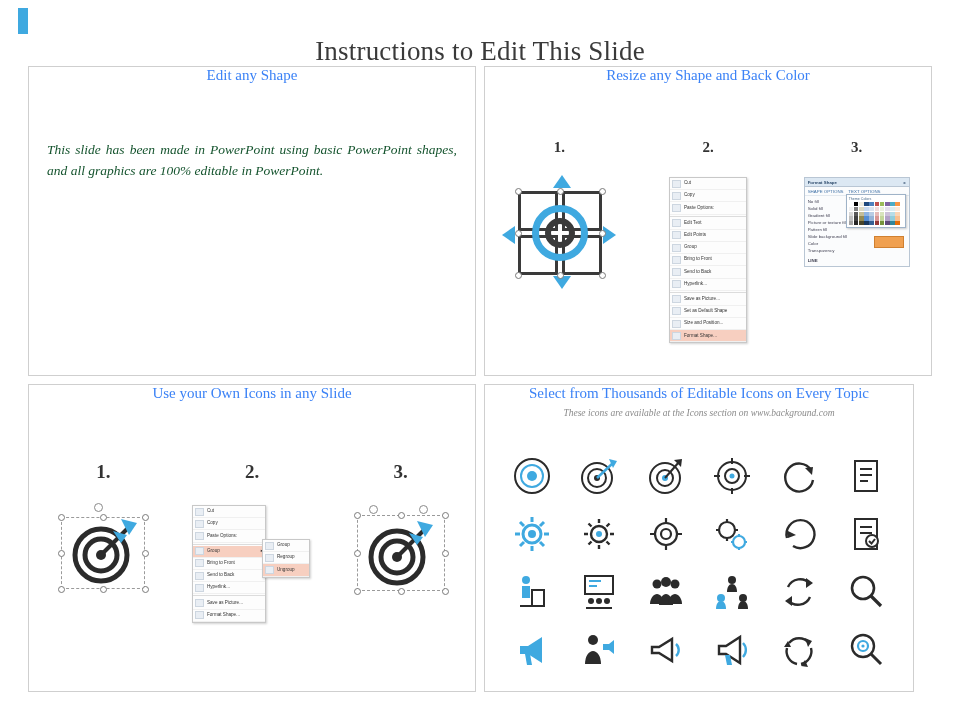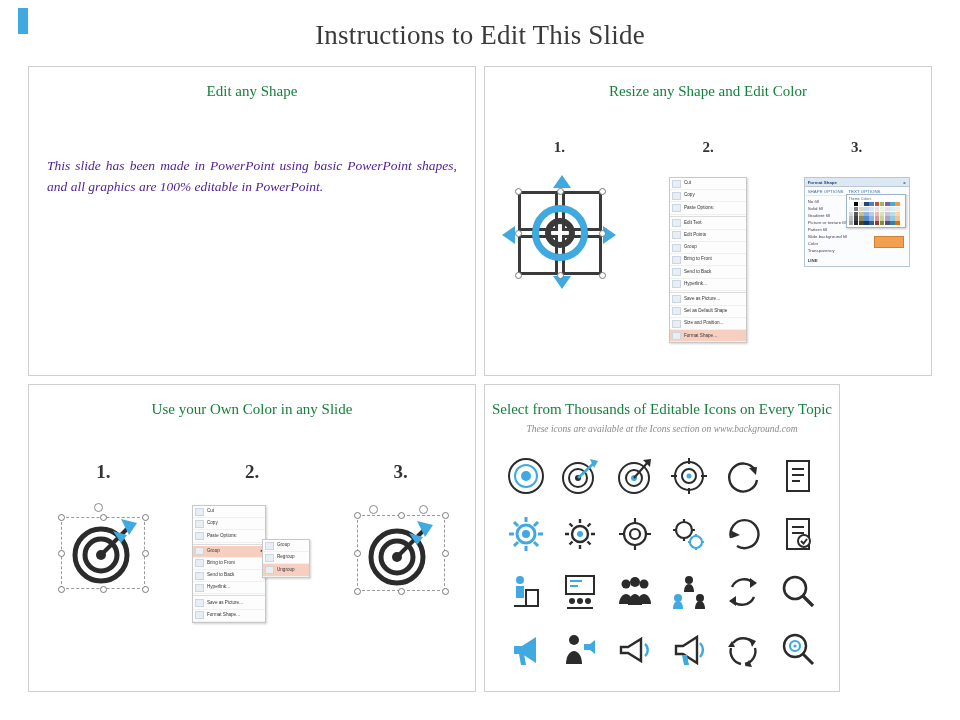--- a/index.html
+++ b/index.html
@@ -25,56 +25,56 @@
     position: absolute;
     left: 18px;
     top: 8px;
     width: 10px;
     height: 26px;
     background: #3fa9e0;
   }
   .slide-title {
     position: absolute;
     left: 0;
-    top: 20px;
+    top: 36px;
     width: 960px;
     text-align: center;
     font-size: 27px;
     color: #3a3a3a;
     font-family: "Liberation Serif", serif;
     letter-spacing: .2px;
   }
   .panel {
     position: absolute;
     border: 1px solid #cfcfcf;
     background: #fff;
     box-sizing: border-box;
   }
   #panel-tl { left: 28px;  top: 66px;  width: 448px; height: 310px; }
   #panel-tr { left: 484px; top: 66px;  width: 448px; height: 310px; }
   #panel-bl { left: 28px;  top: 384px; width: 448px; height: 308px; }
-  #panel-br { left: 484px; top: 384px; width: 356px; height: 308px; }
+  #panel-br { left: 484px; top: 384px; width: 430px; height: 308px; }
 
   .panel-title {
     text-align: center;
     font-size: 15px;
-    color: #15803d;
+    color: #3b82f6;
     font-family: "Liberation Serif", serif;
-    margin-top: 16px;
+    margin-top: 0;
   }
   .panel-subtitle {
     text-align: center;
     font-size: 9.5px;
     color: #8a8a8a;
     font-style: italic;
     margin-top: 6px;
     font-family: "Liberation Serif", serif;
   }
   .body-text {
-    color: #4c1d95;
+    color: #14532d;
     font-size: 13.5px;
     font-style: italic;
     font-family: "Liberation Serif", serif;
     line-height: 1.55;
     text-align: justify;
     margin: 0 18px;
   }
   #para-1 { margin-top: 56px; }
   #para-2 { margin-top: 22px; }
 
@@ -232,21 +232,21 @@
 
   <div class="accent-bar"></div>
   <div class="slide-title">Instructions to Edit This Slide</div>
 
   <div class="panel" id="panel-tl">
     <div class="panel-title">Edit any Shape</div>
     <div class="body-text" id="para-1">This slide has been made in PowerPoint using basic PowerPoint shapes, and all graphics are 100% editable in PowerPoint.</div>
   </div>
 
   <div class="panel" id="panel-tr">
-    <div class="panel-title">Resize any Shape and Edit Color</div>
+    <div class="panel-title">Resize any Shape and Back Color</div>
 
     <div class="step-row" style="top:72px;">
       <div class="step-num">1.</div>
       <div class="step-num">2.</div>
       <div class="step-num">3.</div>
     </div>
 
     <div class="fig-row" style="top:110px;">
 
       <div class="fig-cell">
@@ -408,21 +408,21 @@
               <div class="swatch" style="background:#e36c09"></div>
             </div>
           </div>
           <div class="orange-box"></div>
         </div>
       </div>
     </div>
   </div>
 
   <div class="panel" id="panel-bl">
-    <div class="panel-title">Use your Own Color in any Slide</div>
+    <div class="panel-title">Use your Own Icons in any Slide</div>
 
     <div class="step-row" style="top:76px;">
       <div class="step-num big">1.</div>
       <div class="step-num big">2.</div>
       <div class="step-num big">3.</div>
     </div>
 
     <div class="fig-row" style="top:120px;">
 
       <div class="fig-cell">

